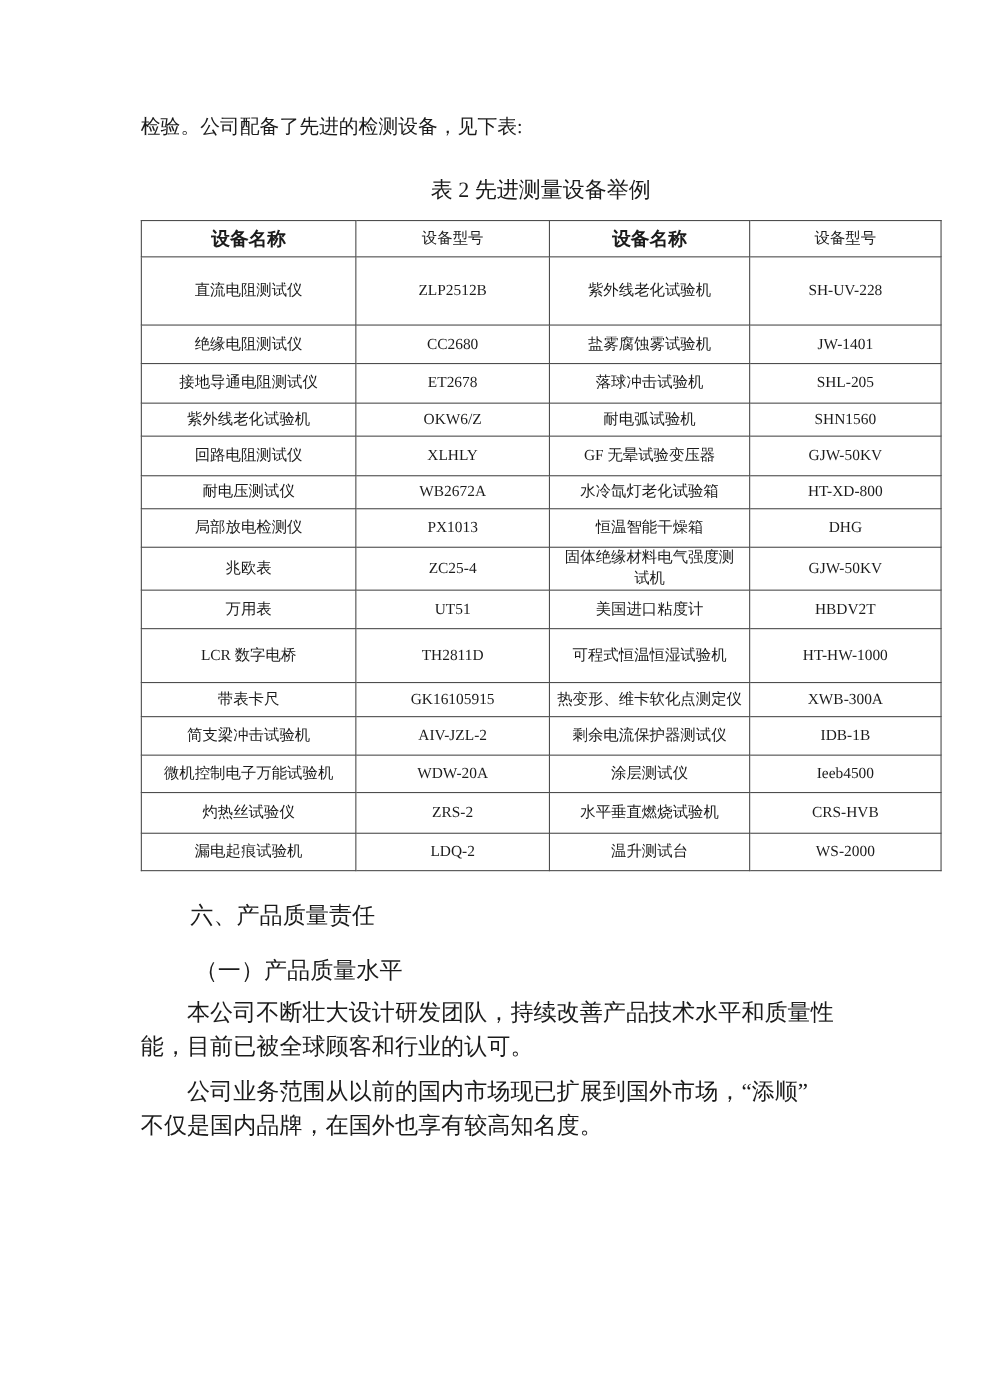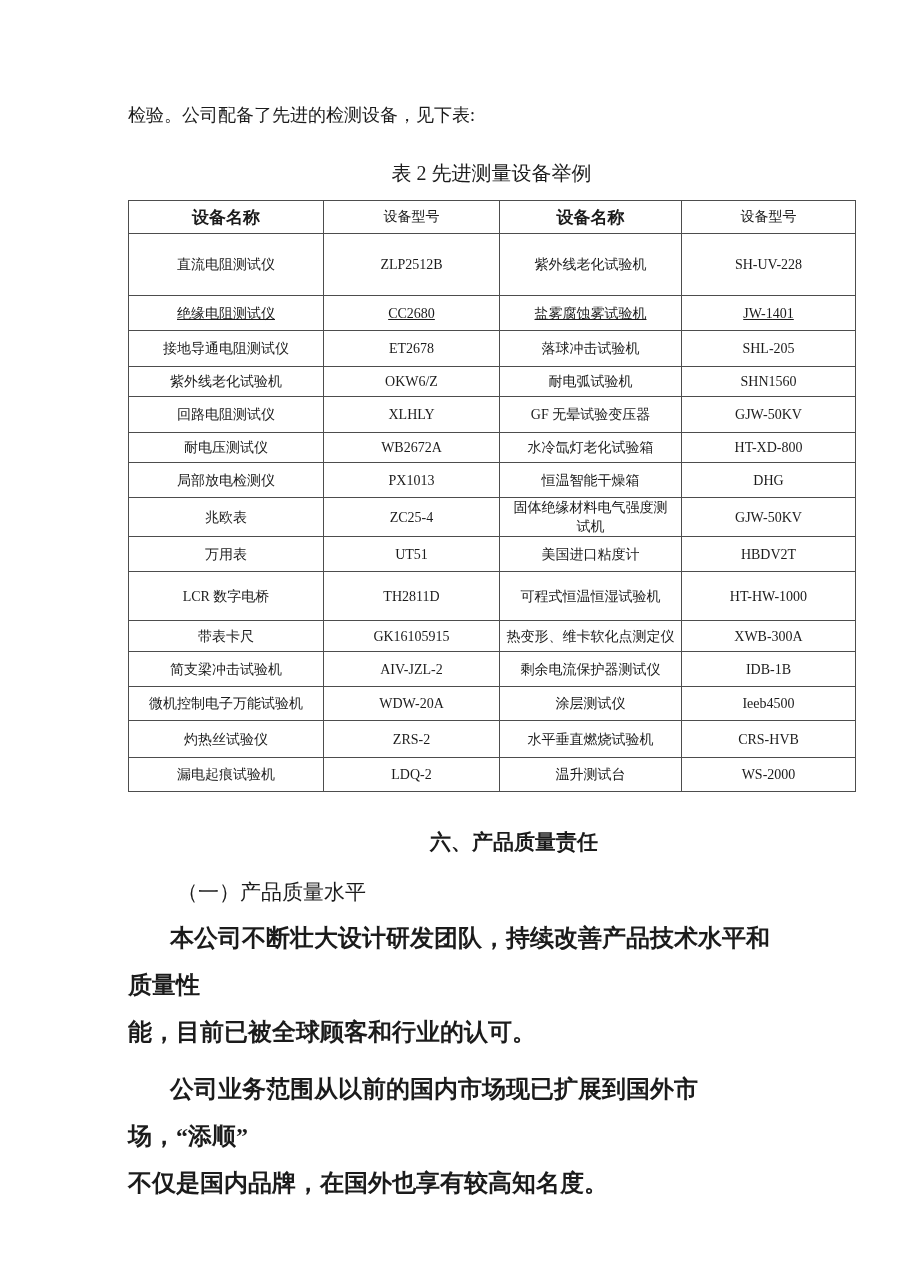--- a/index.html
+++ b/index.html
@@ -43,38 +43,36 @@
     line-height:19px;
   }
   
   .equip tbody tr:nth-child(9) td:nth-child(3) .cellwrap {
     max-height:31px;
     overflow:hidden;
   }
 
   .h-six {
     font-size:21px;
-    font-weight:bold;
-    margin:37px 0 0 45px;
+    font-weight:normal;
+    margin:27px 0 0 45px;
     line-height:26px;
-    text-align:center;
   }
   .h-sub {
     font-size:21px;
     margin:24px 0 0 49px;
     line-height:26px;
   }
   .para {
-    font-size:24px;
+    font-size:21px;
     width:652px;
-    line-height:47px;
+    line-height:31px;
     text-indent:42px;
     white-space:pre-line;
     margin:10px 0 0 0;
-    font-weight:bold;
   }
 </style>
 </head>
 <body>
 
 <div class="page">
 
   <div class="intro">检验。公司配备了先进的检测设备，见下表:</div>
 
   <div class="caption">表 2 先进测量设备举例</div>
@@ -102,21 +100,21 @@
           <td>
             <div class="cellwrap">ZLP2512B</div>
           </td>
           <td>
             <div class="cellwrap">紫外线老化试验机</div>
           </td>
           <td>
             <div class="cellwrap">SH-UV-228</div>
           </td>
         </tr>
-        <tr style="height: 35px; text-decoration: underline;">
+        <tr style="height: 35px;">
           <td>
             <div class="cellwrap">绝缘电阻测试仪</div>
           </td>
           <td>
             <div class="cellwrap">CC2680</div>
           </td>
           <td>
             <div class="cellwrap">盐雾腐蚀雾试验机</div>
           </td>
           <td>

